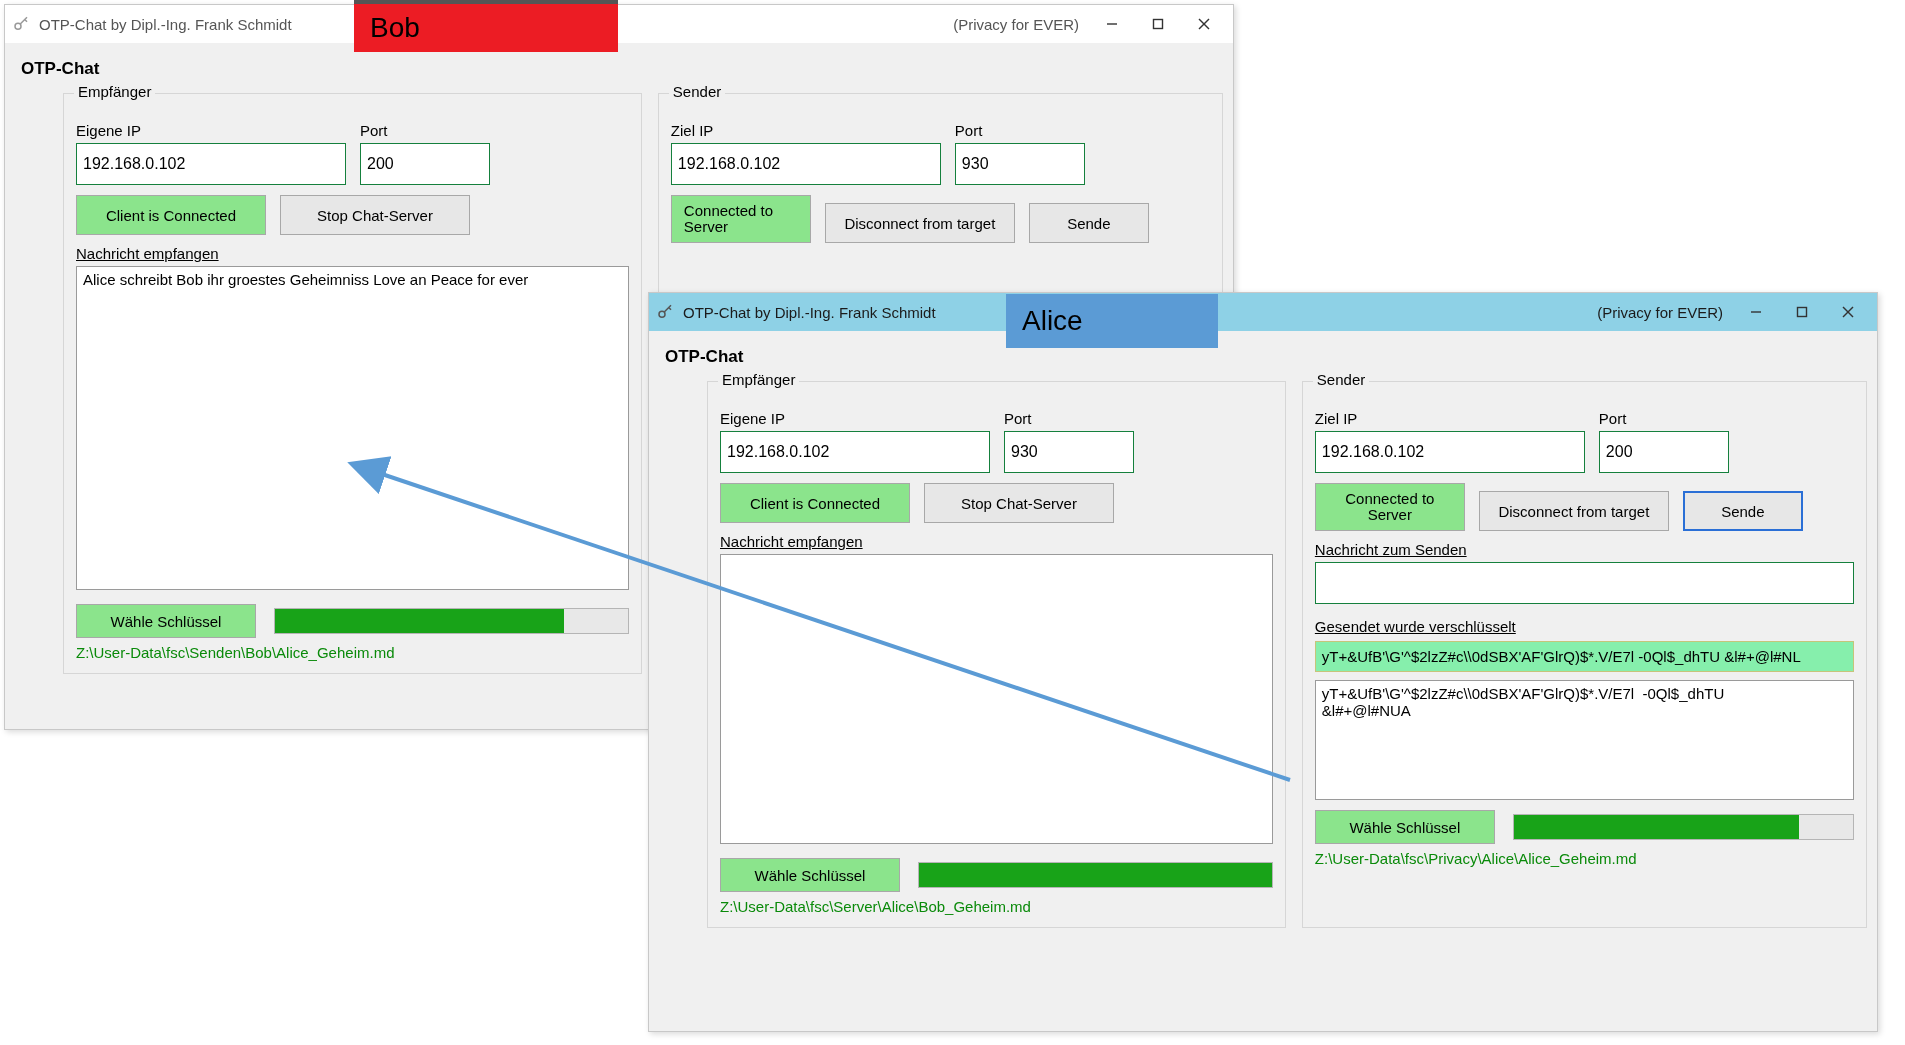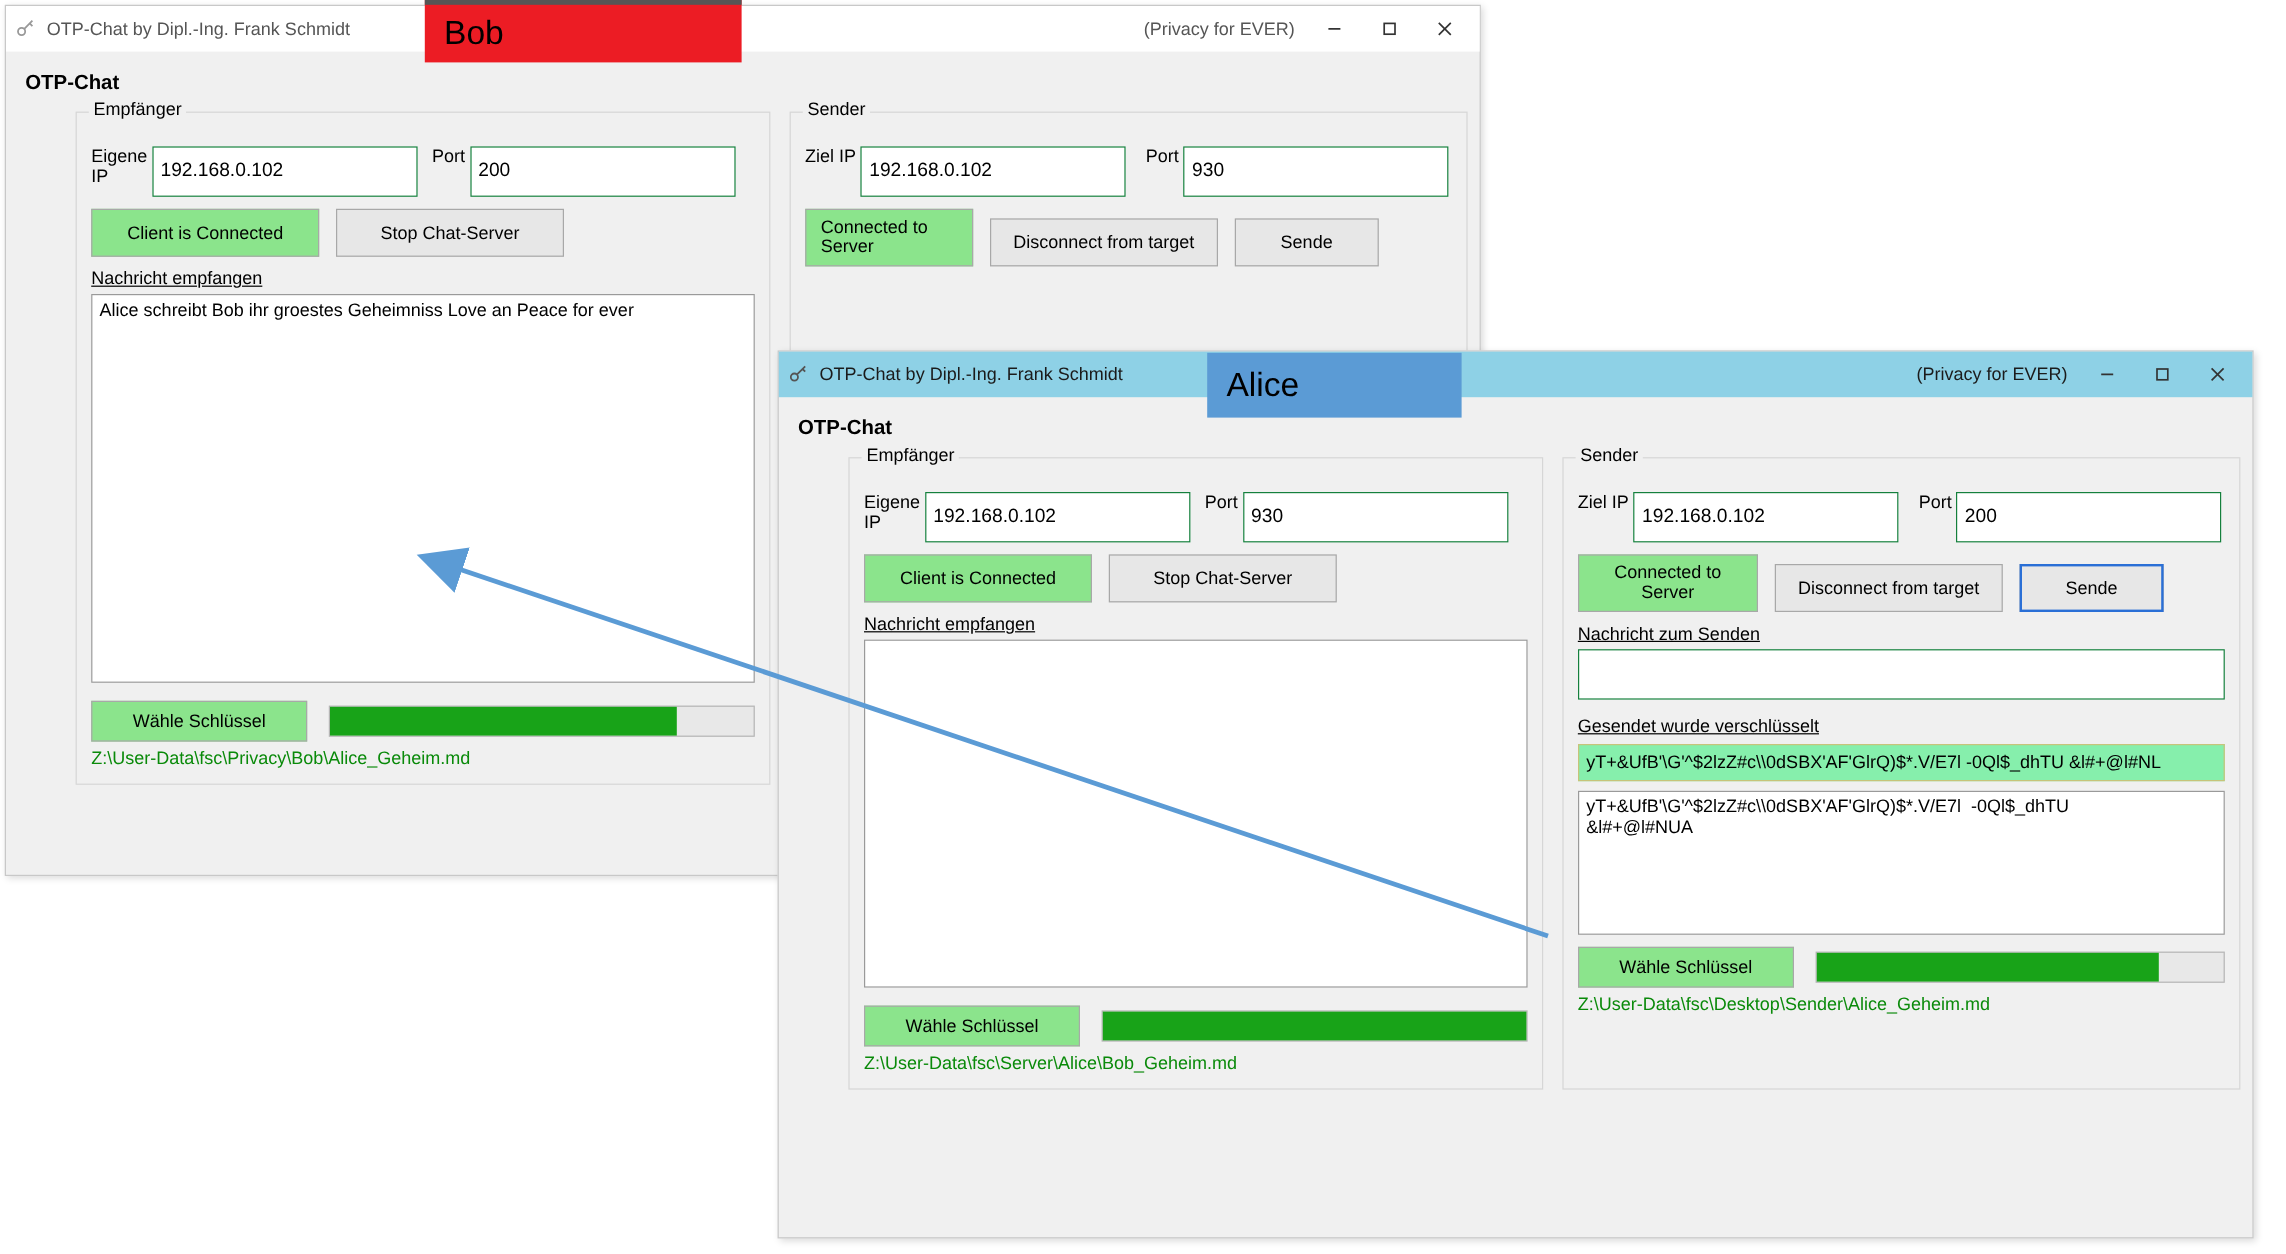--- a/index.html
+++ b/index.html
@@ -73,21 +73,21 @@
     padding: 28px 12px 12px 12px;
   }
   .group.recv { width: 590px; }
   .group.send { width: 576px; }
   .group > .legend {
     position:absolute; top:-11px; left:10px;
     background:#f0f0f0; padding:0 4px;
     font-size:15px;
   }
   .row { display:flex; gap: 14px; align-items:flex-end; margin-bottom: 10px; }
-  .col { display:flex; flex-direction:row; gap:4px; }
+  .col { display:flex; flex-direction:column; gap:4px; }
   label.small { font-size:15px; }
   input.text {
     height: 42px; font-size:16px; padding: 2px 6px;
     border:1px solid #15803d; background:#fff;
   }
   .btn {
     height: 40px;
     min-width: 120px;
     border:1px solid #a8a8a8;
     background:#e7e7e7;
@@ -211,21 +211,21 @@
           <div class="btn" style="width:190px;">Stop Chat-Server</div>
         </div>
         <div class="section-label">Nachricht empfangen</div>
         <textarea class="msgbox" style="height: 324px;" readonly="">Alice schreibt Bob ihr groestes Geheimniss Love an Peace for ever</textarea>
         <div class="choose-row">
           <div class="btn small green" style="width:180px;">Wähle Schlüssel</div>
           <div class="progress">
               <div class="bar" id="bob-prog" style="width: 82%;"></div>
             </div>
         </div>
-        <div class="path">Z:\User-Data\fsc\Privacy\Bob\Alice_Geheim.md</div>
+        <div class="path">Z:\User-Data\fsc\Senden\Bob\Alice_Geheim.md</div>
       </div>
 
       <div class="group send">
         <span class="legend">Sender</span>
         <div class="row">
           <div class="col" style="width:270px;">
             <label class="small">Ziel IP</label>
             <input class="text" value="192.168.0.102" style="">
           </div>
           <div class="col" style="width:130px;">
@@ -332,21 +332,21 @@
         <div class="section-label" style="margin-top:14px;">Gesendet wurde verschlüsselt</div>
         <div class="yellowbox">yT+&amp;UfB'\G'^$2lzZ#c\\0dSBX'AF'GlrQ)$*.V/E7l  -0Ql$_dhTU &amp;l#+@l#NL</div>
         <div class="rawbox">yT+&amp;UfB'\G'^$2lzZ#c\\0dSBX'AF'GlrQ)$*.V/E7l  -0Ql$_dhTU
 &amp;l#+@l#NUA</div>
         <div class="choose-row">
           <div class="btn small green" style="width:180px;">Wähle Schlüssel</div>
           <div class="progress">
               <div class="bar" id="alice-send-prog" style="width: 84%;"></div>
             </div>
         </div>
-        <div class="path">Z:\User-Data\fsc\Desktop\Sender\Alice_Geheim.md</div>
+        <div class="path">Z:\User-Data\fsc\Privacy\Alice\Alice_Geheim.md</div>
       </div>
     </div>
   </div>
 </div>
 
 <div class="name-tag alice" style="z-index:15;">
   <span>Alice</span>
 </div>
 
 <svg class="arrow-svg" style="left:0;top:0;width:1905px;height:1045px;">

